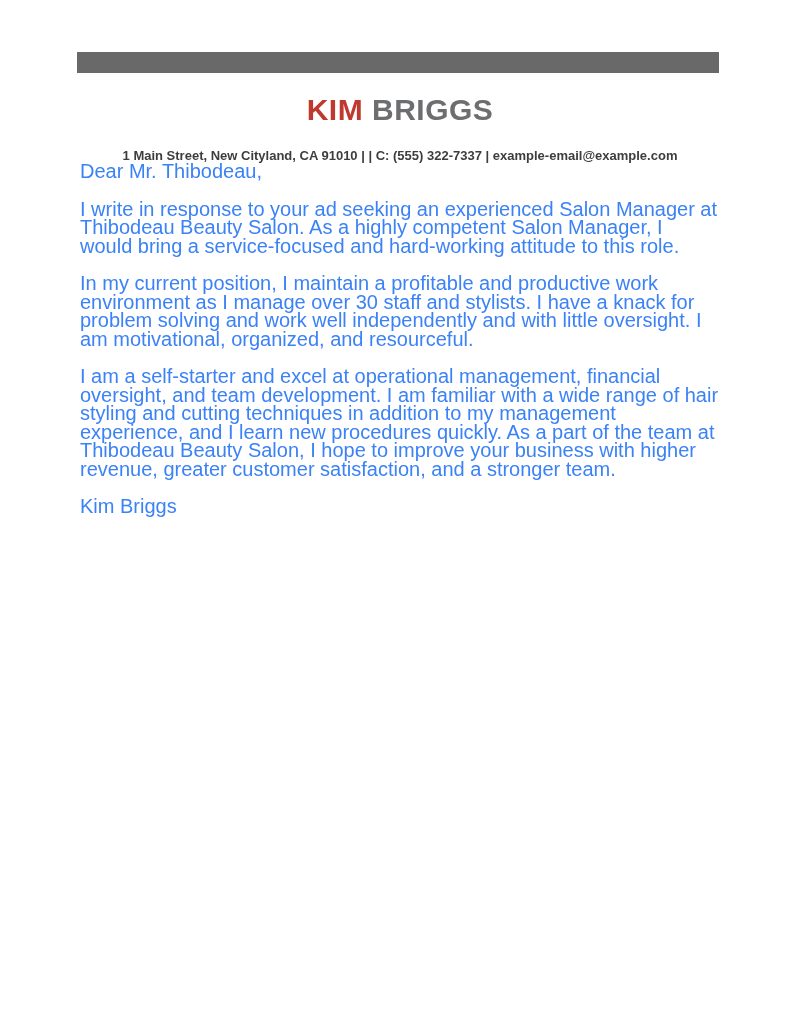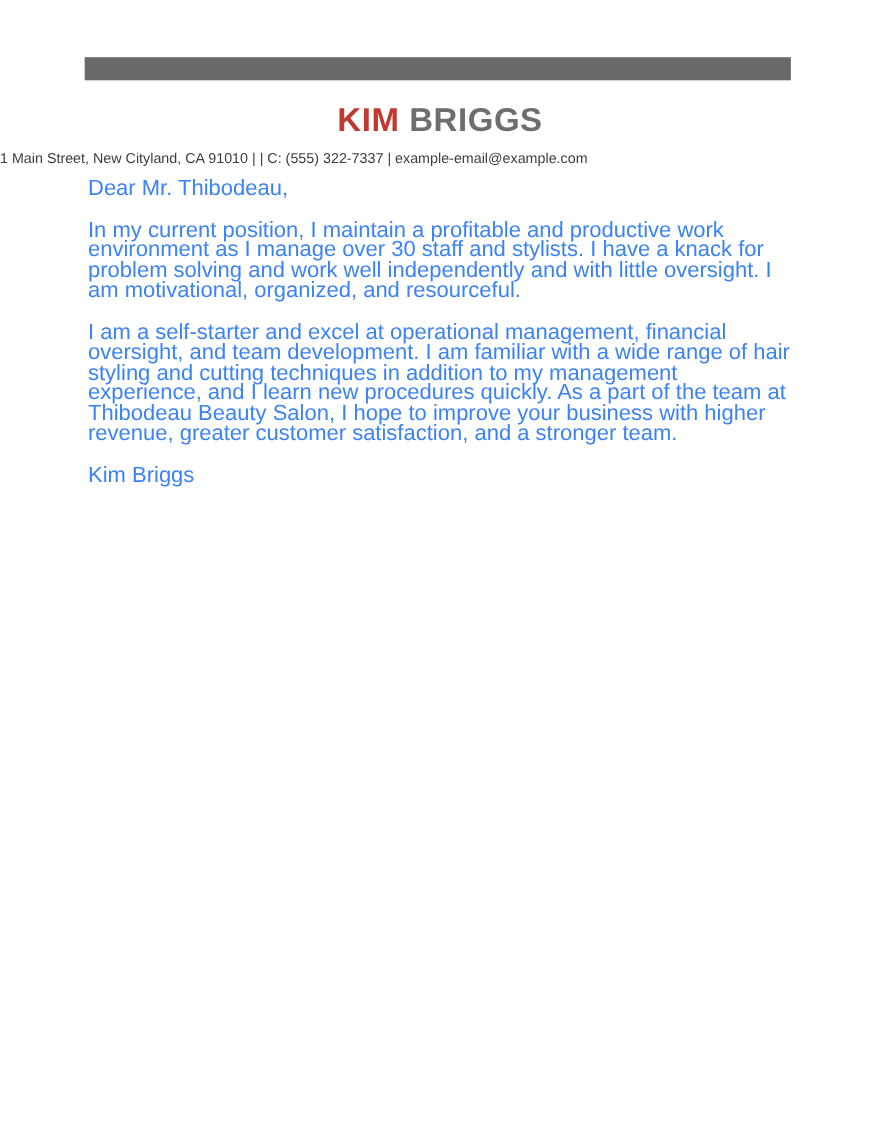--- a/index.html
+++ b/index.html
@@ -34,24 +34,25 @@
     font-size: 30px;
     font-weight: bold;
     letter-spacing: 0.5px;
     line-height: 34px;
   }
   .name-first { color: #c0392f; }
   .name-last  { color: #6d6e70; }
   .contact-line {
     position: absolute;
     left: 0;
-    top: 136px;
+    top: 148px;
     width: 800px;
+    text-align: center;
     font-size: 13px;
-    font-weight: normal;
+    font-weight: bold;
     color: #3d3d3d;
     line-height: 16px;
   }
   .letter-body {
     position: absolute;
     left: 80px;
     top: 162px;
     width: 640px;
     font-size: 20px;
     line-height: 18.5px;
@@ -72,18 +73,19 @@
 <div class="page">
 
   <div class="header-bar"></div>
 
   <h1 class="name-heading"><span class="name-first">KIM</span> <span class="name-last">BRIGGS</span></h1>
 
   <div class="contact-line">1 Main Street, New Cityland, CA 91010 | | C: (555) 322-7337 | example-email@example.com</div>
 
   <div class="letter-body">
     <p class="salutation">Dear Mr. Thibodeau,</p>
+    <p>I write in response to your ad seeking an experienced Salon Manager at Thibodeau Beauty Salon. As a highly competent Salon Manager, I would bring a service-focused and hard-working attitude to this role.</p>
     <p>In my current position, I maintain a profitable and productive work environment as I manage over 30 staff and stylists. I have a knack for problem solving and work well independently and with little oversight. I am motivational, organized, and resourceful.</p>
     <p>I am a self-starter and excel at operational management, financial oversight, and team development. I am familiar with a wide range of hair styling and cutting techniques in addition to my management experience, and I learn new procedures quickly. As a part of the team at Thibodeau Beauty Salon, I hope to improve your business with higher revenue, greater customer satisfaction, and a stronger team.</p>
     <p class="signature">Kim Briggs</p>
   </div>
 
 </div>
 
 </body></html>

